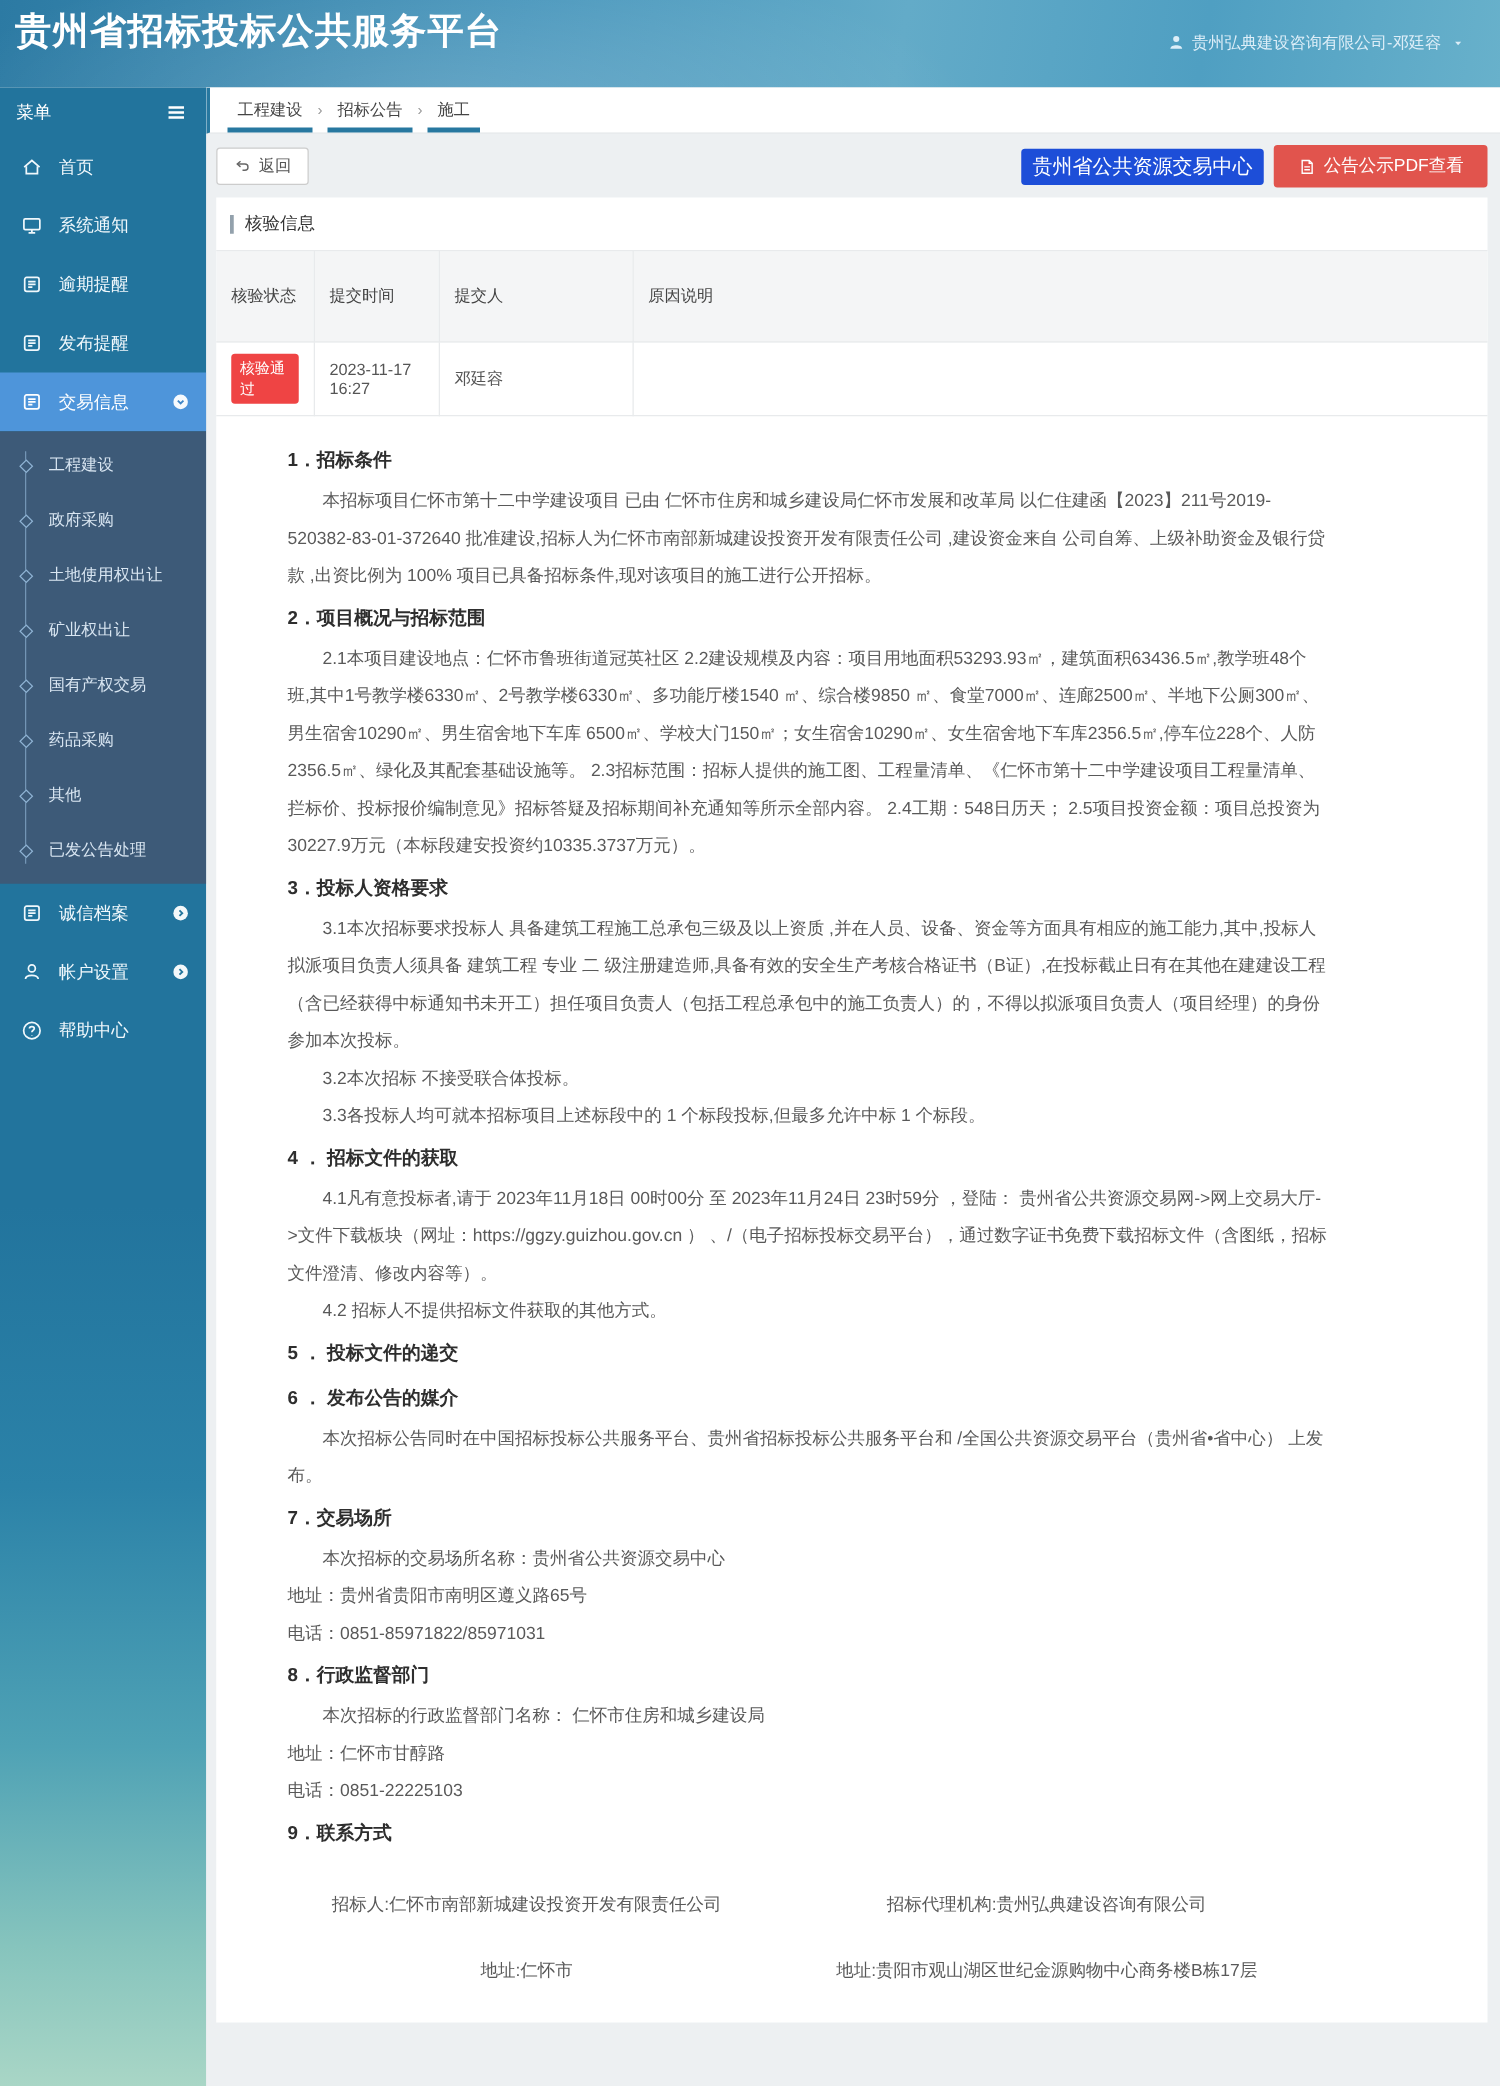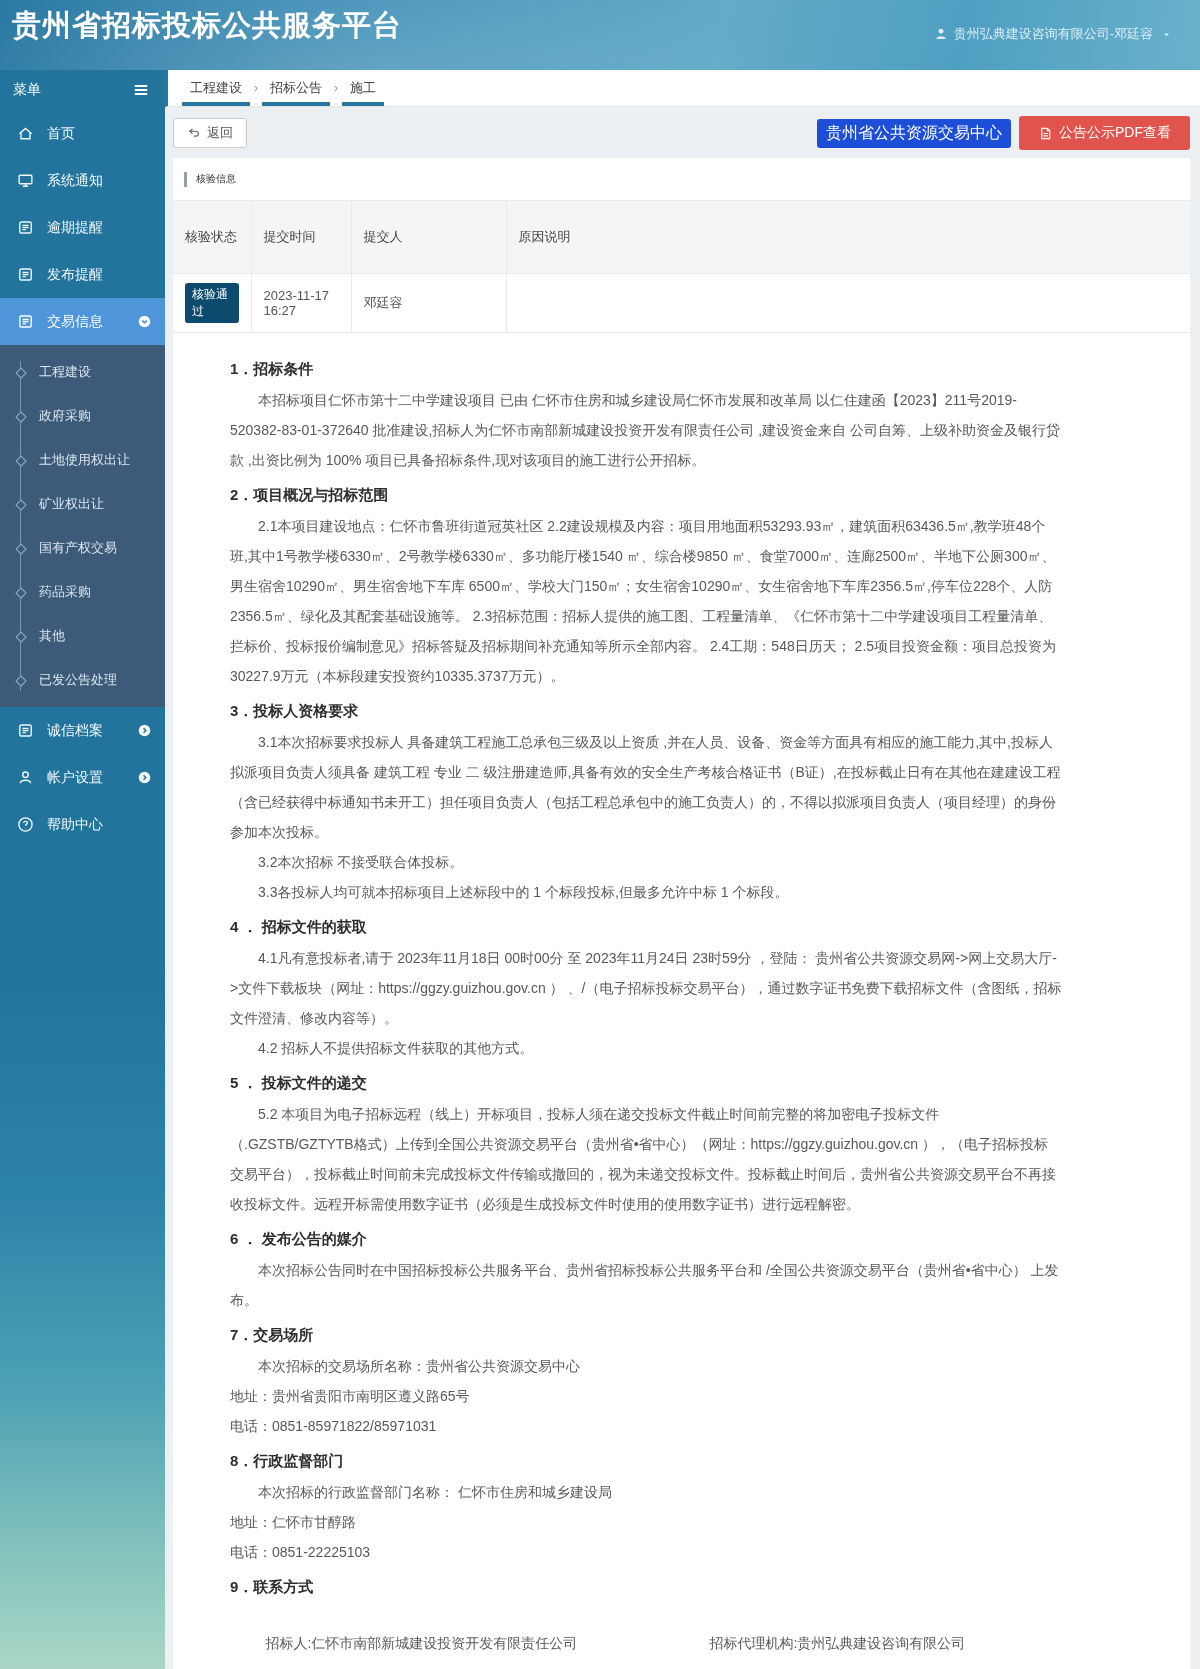--- a/index.html
+++ b/index.html
@@ -84,34 +84,34 @@
   }
   .btn-red-lg {
     background:#e1544d; color:#fff; font-size:14px; padding:8px 19px; border:none;
     border-radius:3px; cursor:pointer; display:flex; align-items:center; gap:6px;
   }
   .btn-red-lg .icon { width:15px; height:15px; }
 
   .card { background:#fff; margin:0 10px 14px 8px; min-height:1460px; }
   .section-head {
     display:flex; align-items:center; gap:9px; height:42px; padding-left:11px;
-    font-size:10px; color:#333;
+    font-size:14px; color:#333;
   }
   .section-head .bar { width:3px; height:15px; background:#93a1ac; }
 
   table.verify { width:100%; border-collapse:collapse; font-size:13px; color:#555; }
   table.verify th {
     background:#f4f5f6; font-weight:normal; text-align:left; color:#444;
     padding:27px 12px; border:1px solid #e8eaec; border-left:none;
   }
   table.verify th:last-child, table.verify td:last-child { border-right:none; }
   table.verify td { padding:9px 12px; border:1px solid #e8eaec; border-left:none; height:46px; }
   .col-status { width:78px; } .col-time { width:100px; } .col-person { width:155px; }
   .badge-pass {
-    display:inline-block; background:#0c4a6e; color:#fff; font-size:12px;
+    display:inline-block; background:#ef4444; color:#fff; font-size:12px;
     padding:3px 7px; border-radius:3px;
   }
 
   .document { padding:16px 128px 10px 57px; font-size:14px; color:#595959; }
   .sec-heading { font-size:15px; color:#2e2e2e; font-weight:bold; line-height:33px; margin-top:3px; }
   .para { line-height:30px; }
   .para.indent { text-indent:2em; }
   .contacts { display:flex; margin-top:2px; }
   .contact-col { text-align:center; }
   .contact-col.left { width:46%; }
@@ -323,21 +323,20 @@
         <h3 class="sec-heading">2．项目概况与招标范围</h3>
         <p class="para indent">2.1本项目建设地点：仁怀市鲁班街道冠英社区 2.2建设规模及内容：项目用地面积53293.93㎡，建筑面积63436.5㎡,教学班48个班,其中1号教学楼6330㎡、2号教学楼6330㎡、多功能厅楼1540 ㎡、综合楼9850 ㎡、食堂7000㎡、连廊2500㎡、半地下公厕300㎡、男生宿舍10290㎡、男生宿舍地下车库 6500㎡、学校大门150㎡；女生宿舍10290㎡、女生宿舍地下车库2356.5㎡,停车位228个、人防2356.5㎡、绿化及其配套基础设施等。 2.3招标范围：招标人提供的施工图、工程量清单、《仁怀市第十二中学建设项目工程量清单、拦标价、投标报价编制意见》招标答疑及招标期间补充通知等所示全部内容。 2.4工期：548日历天； 2.5项目投资金额：项目总投资为30227.9万元（本标段建安投资约10335.3737万元）。</p>
         <h3 class="sec-heading">3．投标人资格要求</h3>
         <p class="para indent">3.1本次招标要求投标人 具备建筑工程施工总承包三级及以上资质 ,并在人员、设备、资金等方面具有相应的施工能力,其中,投标人拟派项目负责人须具备 建筑工程 专业 二 级注册建造师,具备有效的安全生产考核合格证书（B证）,在投标截止日有在其他在建建设工程（含已经获得中标通知书未开工）担任项目负责人（包括工程总承包中的施工负责人）的，不得以拟派项目负责人（项目经理）的身份参加本次投标。</p>
         <p class="para indent">3.2本次招标 不接受联合体投标。</p>
         <p class="para indent">3.3各投标人均可就本招标项目上述标段中的 1 个标段投标,但最多允许中标 1 个标段。</p>
         <h3 class="sec-heading">4 ． 招标文件的获取</h3>
         <p class="para indent">4.1凡有意投标者,请于 2023年11月18日 00时00分 至 2023年11月24日 23时59分 ，登陆： 贵州省公共资源交易网-&gt;网上交易大厅-&gt;文件下载板块（网址：https://ggzy.guizhou.gov.cn ） 、/（电子招标投标交易平台），通过数字证书免费下载招标文件（含图纸，招标文件澄清、修改内容等）。</p>
         <p class="para indent">4.2 招标人不提供招标文件获取的其他方式。</p>
         <h3 class="sec-heading">5 ． 投标文件的递交</h3>
-        <p class="para indent">5.2 本项目为电子招标远程（线上）开标项目，投标人须在递交投标文件截止时间前完整的将加密电子投标文件（.GZSTB/GZTYTB格式）上传到全国公共资源交易平台（贵州省•省中心）（网址：https://ggzy.guizhou.gov.cn ），（电子招标投标交易平台），投标截止时间前未完成投标文件传输或撤回的，视为未递交投标文件。投标截止时间后，贵州省公共资源交易平台不再接收投标文件。远程开标需使用数字证书（必须是生成投标文件时使用的使用数字证书）进行远程解密。</p>
         <h3 class="sec-heading">6 ． 发布公告的媒介</h3>
         <p class="para indent">本次招标公告同时在中国招标投标公共服务平台、贵州省招标投标公共服务平台和 /全国公共资源交易平台（贵州省•省中心） 上发布。</p>
         <h3 class="sec-heading">7．交易场所</h3>
         <p class="para indent">本次招标的交易场所名称：贵州省公共资源交易中心</p>
         <p class="para">地址：贵州省贵阳市南明区遵义路65号</p>
         <p class="para">电话：0851-85971822/85971031</p>
         <h3 class="sec-heading">8．行政监督部门</h3>
         <p class="para indent">本次招标的行政监督部门名称： 仁怀市住房和城乡建设局</p>
         <p class="para">地址：仁怀市甘醇路</p>
         <p class="para">电话：0851-22225103</p>

